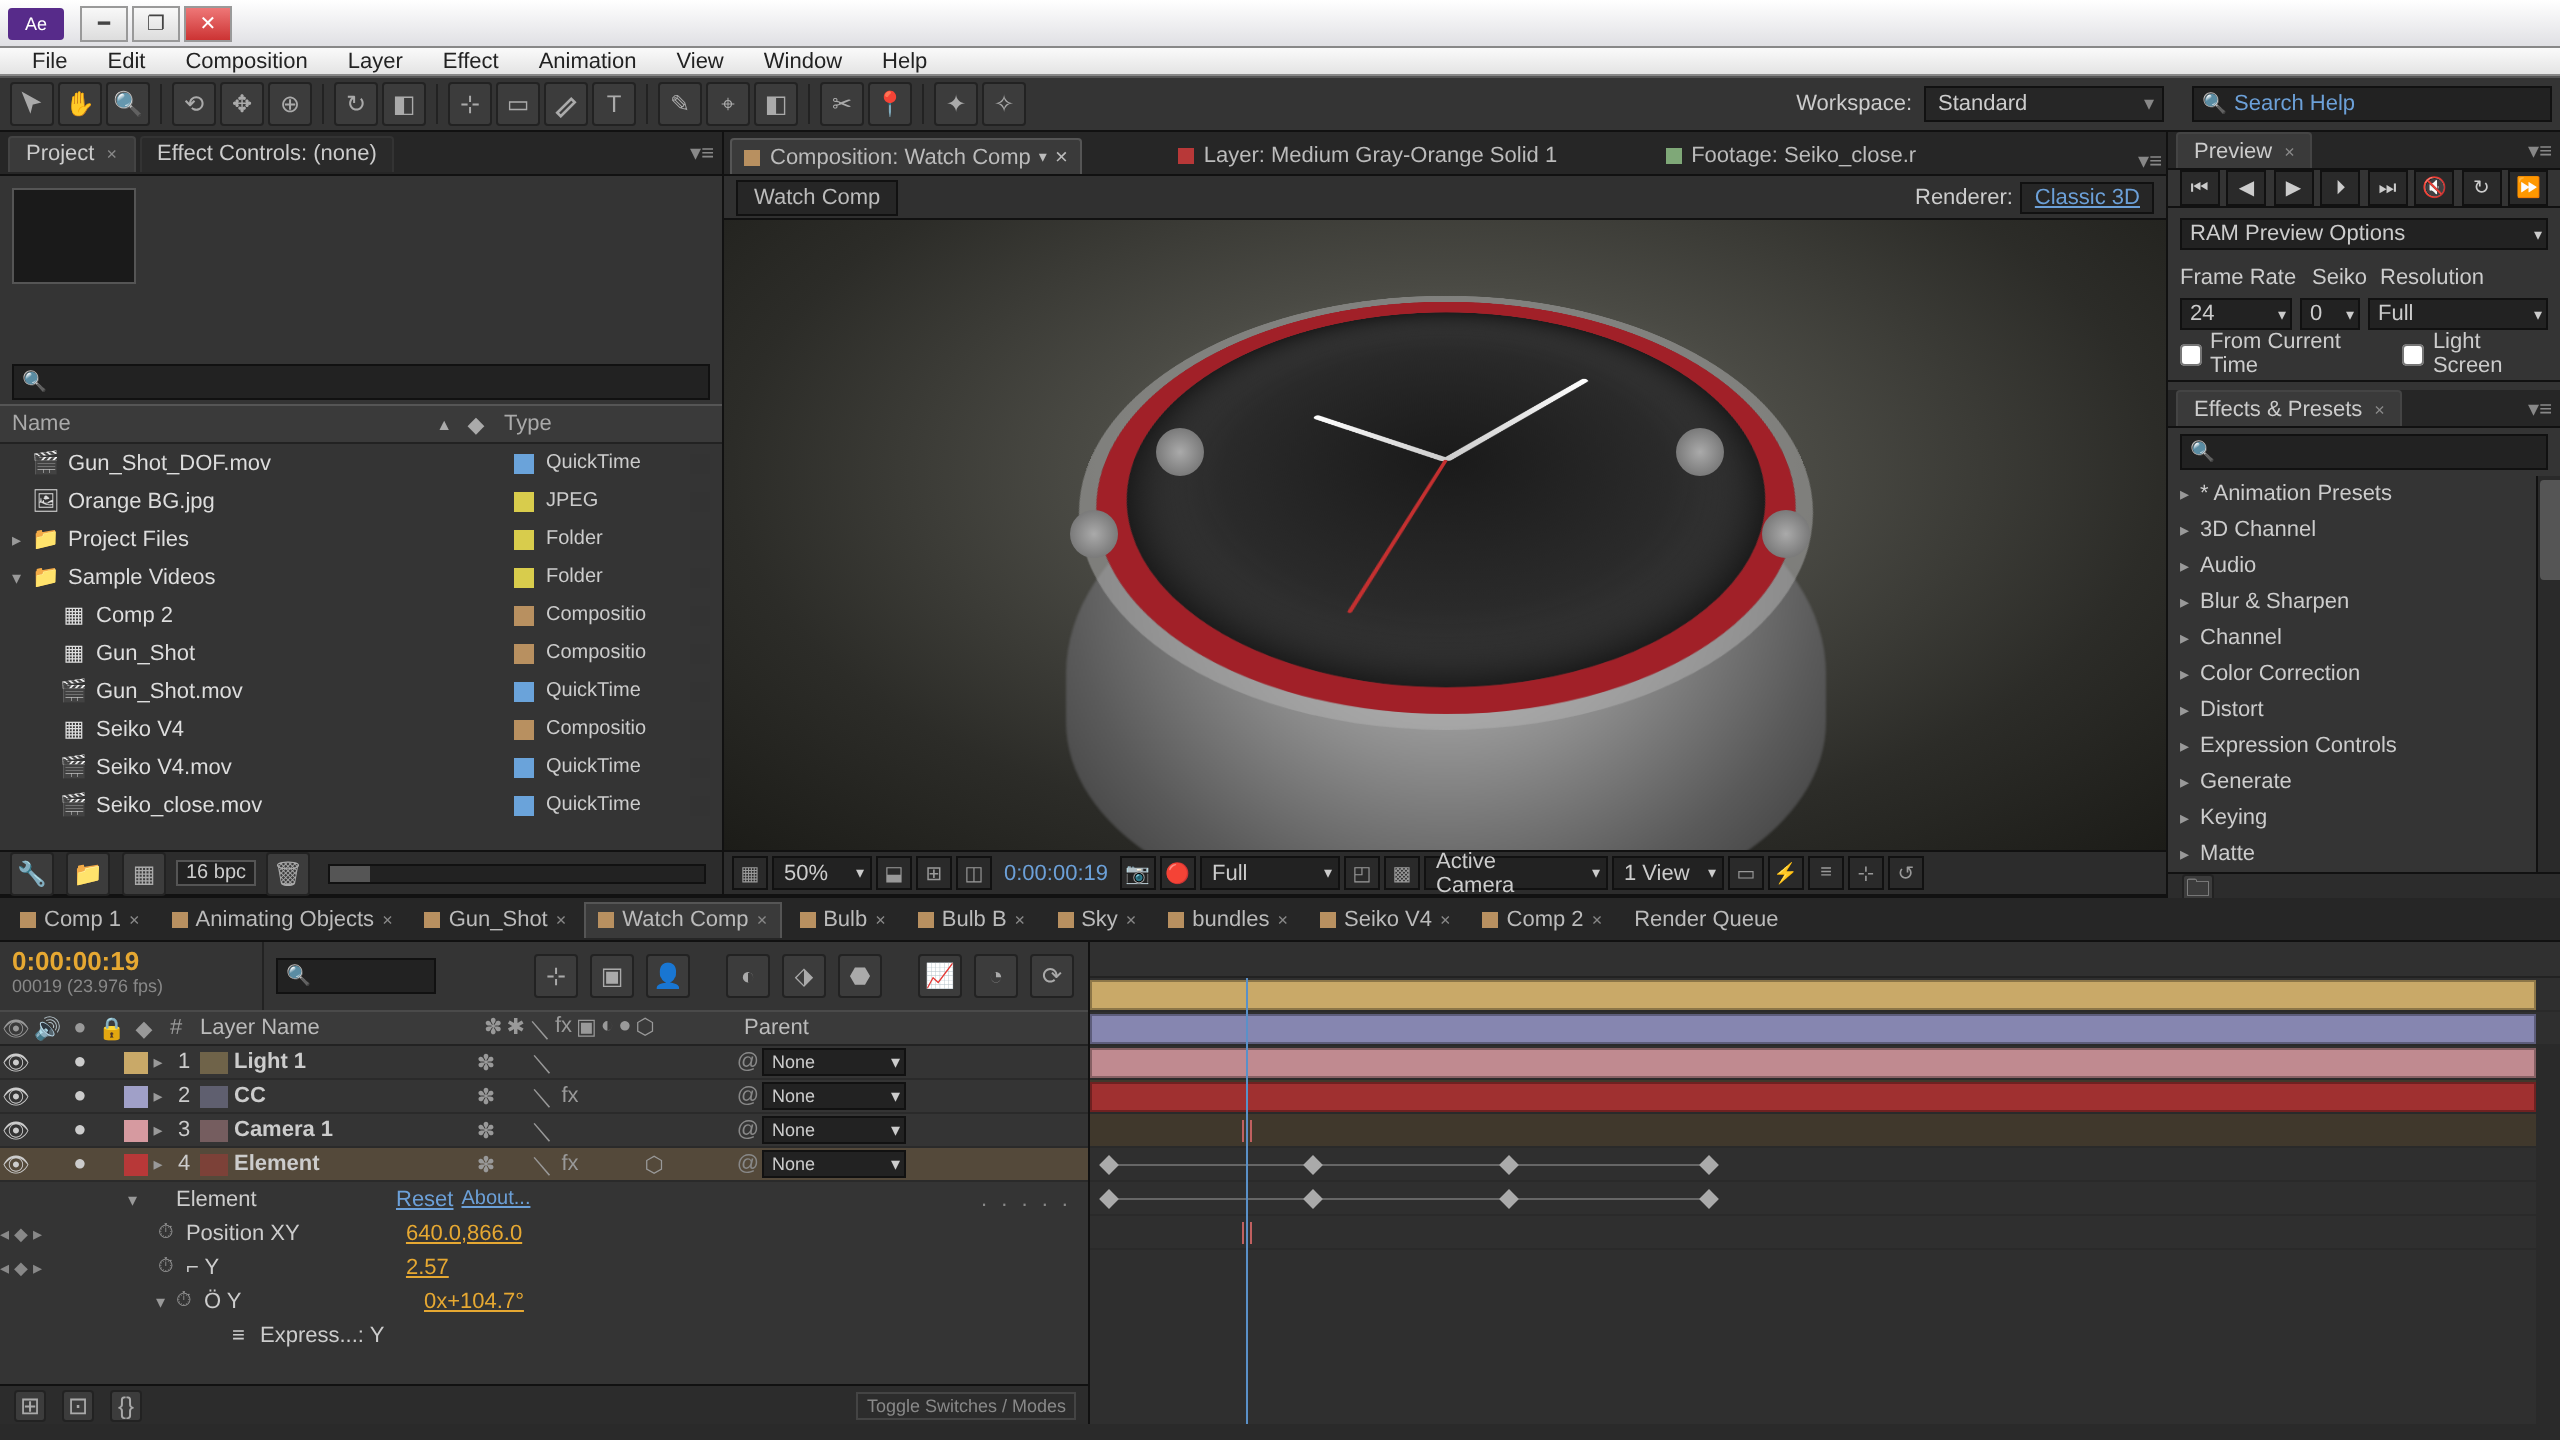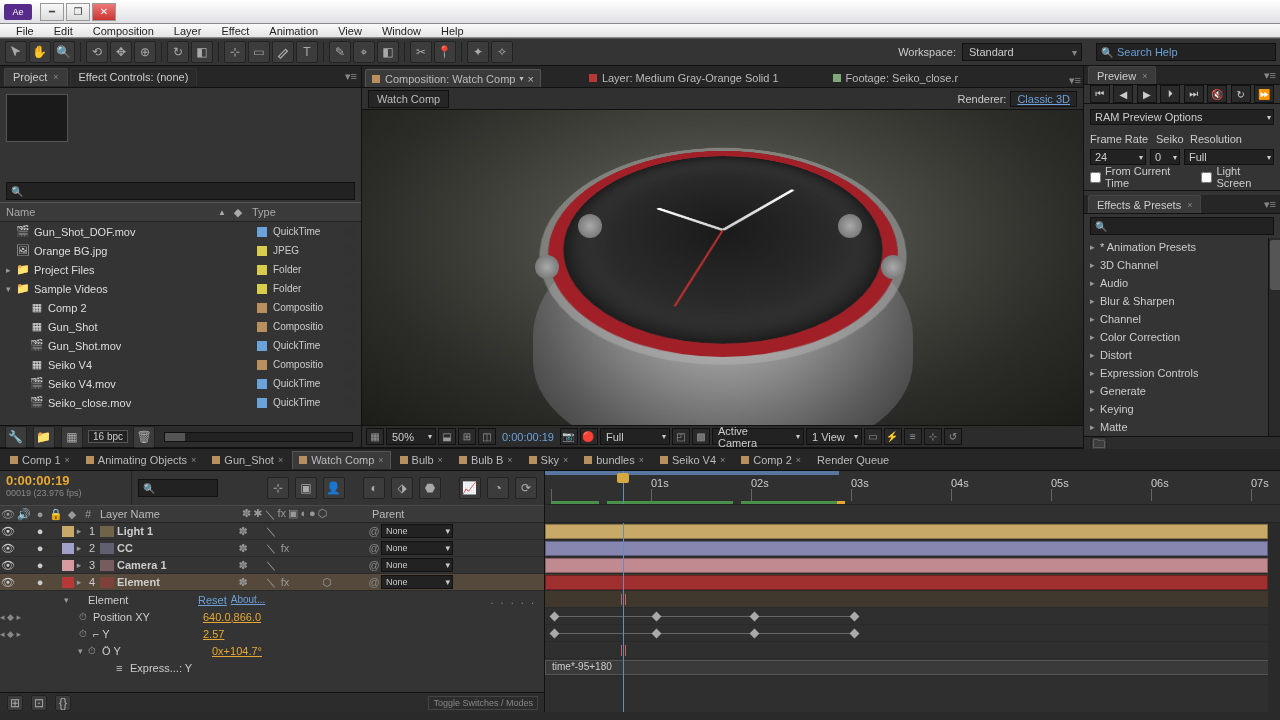--- a/index.html
+++ b/index.html
@@ -772,36 +772,20 @@
           </div>
         </div>
       <div class="tl-left-foot">
         <div class="tbtn" style="width:16px;height:16px">⊞</div>
         <div class="tbtn" style="width:16px;height:16px">⊡</div>
         <div class="tbtn" style="width:16px;height:16px">{}</div>
         <div class="toggle">Toggle Switches / Modes</div>
       </div>
     </div>
     <div class="tl-right">
-      <div class="ruler" id="ruler">
-        <div class="wa-bar" style="width:40%"></div>
-        <div class="playhead" style="left:78px"></div>
-      <div class="tick" style="left: 6px;"></div>
-          <div class="tick" style="left: 106px;">01s</div>
-          <div class="tick" style="left: 206px;">02s</div>
-          <div class="tick" style="left: 306px;">03s</div>
-          <div class="tick" style="left: 406px;">04s</div>
-          <div class="tick" style="left: 506px;">05s</div>
-          <div class="tick" style="left: 606px;">06s</div>
-          <div class="tick" style="left: 706px;">07s</div>
-          <div class="cache" style="background: rgb(74, 143, 74); left: 6px; width: 48px;"></div>
-          <div class="cache" style="background: rgb(74, 143, 74); left: 62px; width: 126px;"></div>
-          <div class="cache" style="background: rgb(74, 143, 74); left: 196px; width: 96px;"></div>
-          <div class="cache" style="background: rgb(230, 168, 50); left: 292px; width: 8px;"></div>
-        </div>
       <div class="track-head"></div>
       <div class="tracks" id="tracks">
         <div class="playhead" style="left:78px;top:-18px"></div>
       <div class="trow" style="top: 0px;">
             <div class="bar" style="left: 0px; right: 12px; background: rgb(201, 169, 104);"></div>
           </div>
           <div class="trow" style="top: 17px;">
             <div class="bar" style="left: 0px; right: 12px; background: rgb(134, 134, 176);"></div>
           </div>
           <div class="trow" style="top: 34px;">
@@ -823,20 +807,17 @@
           <div class="trow" style="top: 102px;">
             <div class="kfline" style="left: 6px; width: 300px;"></div>
             <div class="kf" style="left: 6px;"></div>
             <div class="kf" style="left: 108px;"></div>
             <div class="kf" style="left: 206px;"></div>
             <div class="kf" style="left: 306px;"></div>
           </div>
           <div class="trow" style="top: 119px;">
             <div style="position: absolute; left: 76px; top: 3px; width: 5px; height: 11px; border-left: 1px solid rgb(192, 96, 96); border-right: 1px solid rgb(192, 96, 96);"></div>
           </div>
-          <div class="trow" style="top: 136px;">
-            <div class="expr-box">time*-95+180</div>
-          </div>
         </div>
       <div class="tl-right-scroll"></div>
     </div>
   </div>
 </div>
 
 </body></html>

